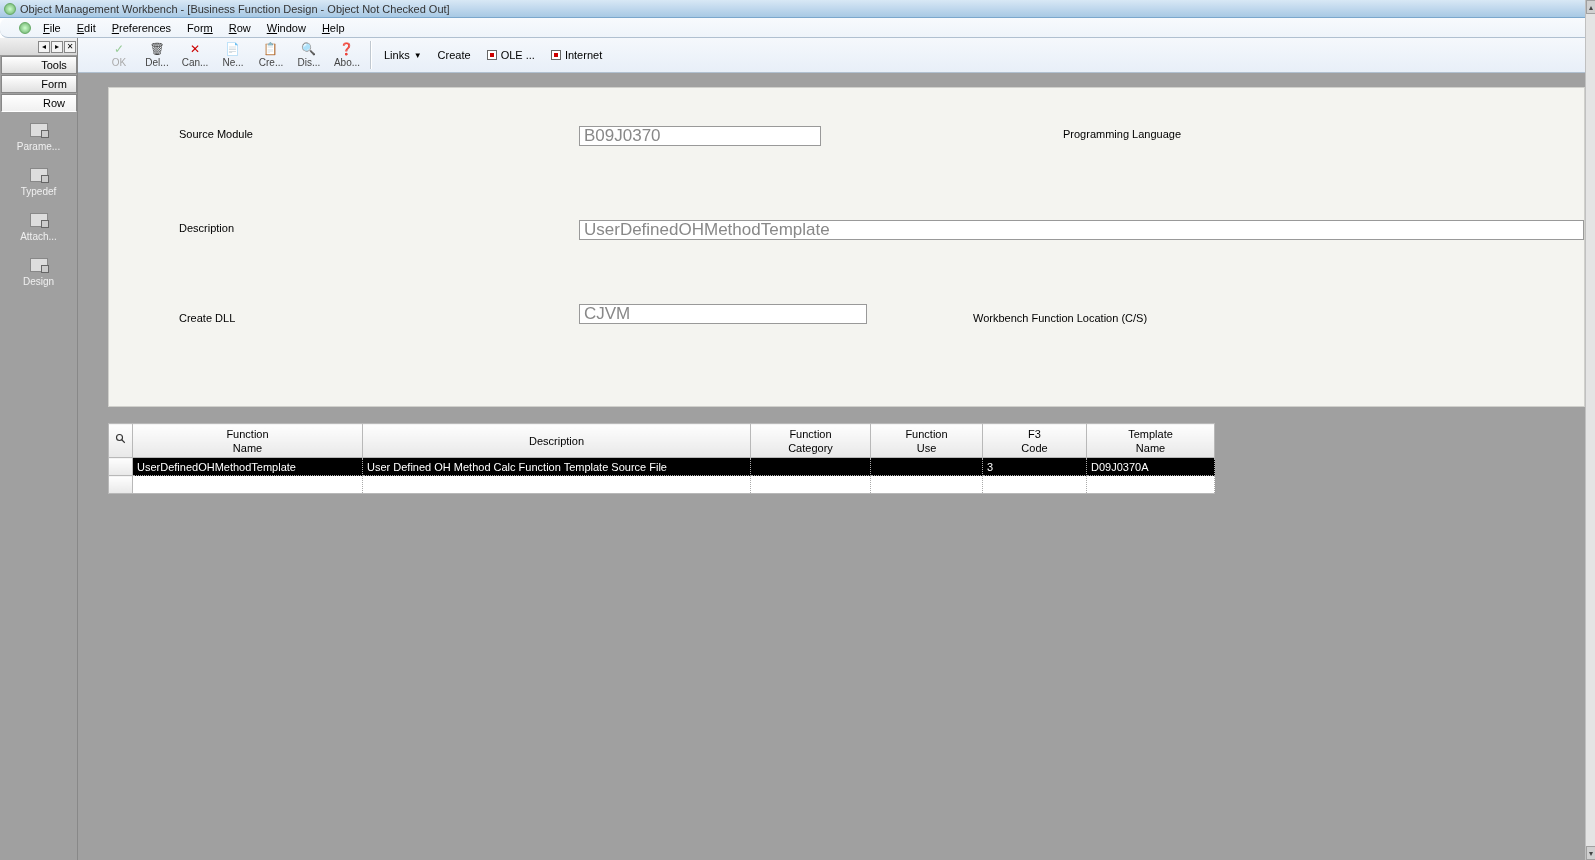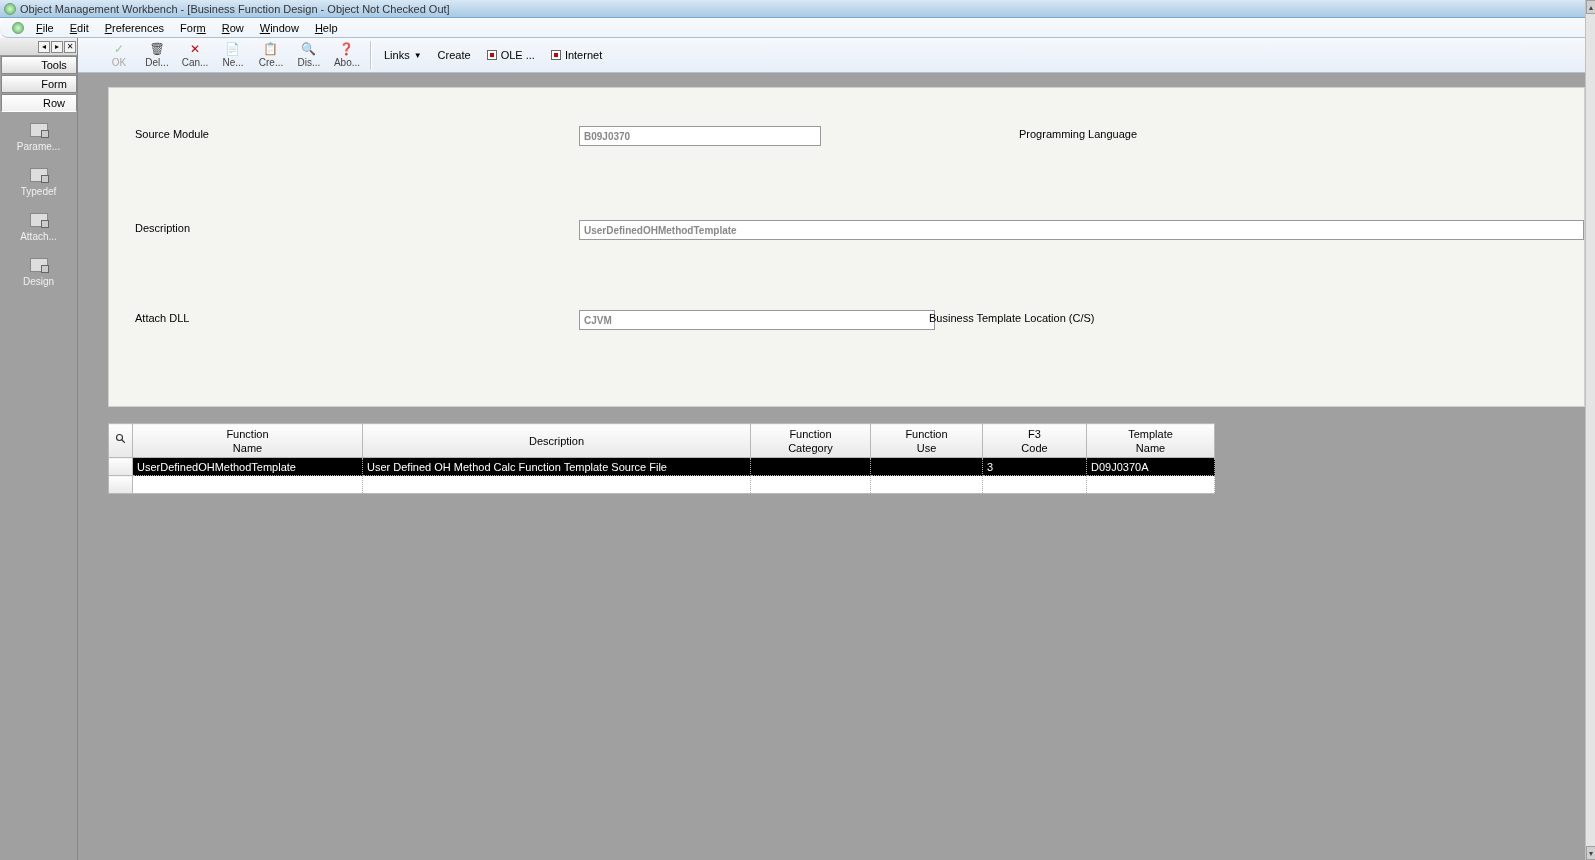--- a/index.html
+++ b/index.html
@@ -15,21 +15,21 @@
   color: #333;
 }
 .title-bar .app-icon { width: 12px; height: 12px; border: 1px solid #6a6; border-radius: 6px; margin-right: 4px; background: radial-gradient(circle, #cfc, #6a6); }
 
 .menu-bar {
   height: 20px;
   background: linear-gradient(to bottom, #f8fafd, #eef4fa);
   border-bottom: 1px solid #b0c0d0;
   display: flex;
   align-items: center;
-  padding-left: 12px;
+  padding-left: 19px;
   border-radius: 8px;
 }
 .menu-bar .app-icon { width: 12px; height: 12px; border: 1px solid #6a6; border-radius: 6px; margin-right: 4px; background: radial-gradient(circle, #cfc, #6a6); }
 .menu-bar .menu-item { padding: 2px 8px; cursor: pointer; }
 
 .toolbar {
   height: 35px;
   background: linear-gradient(to bottom, #f5f8fc, #e8eff8);
   border-bottom: 1px solid #b0c0d0;
   display: flex;
@@ -109,30 +109,30 @@
   top: 14px;
   right: 0;
   height: 320px;
   background: #f4f4f0;
   border: 1px solid #d0d0cc;
 }
 .form-row {
   position: absolute;
   display: flex;
   align-items: center;
+  margin-left: 44px;
 }
 .form-label { color: #000; }
 .form-input {
   border: 1px solid #999;
   background: #fff;
   height: 20px;
   padding: 2px 4px;
   color: #888;
-  font-size: 10px;
-  font-weight: bold;
+  font-size: 17px;
 }
 
 .grid-area {
   position: absolute;
   left: 30px;
   top: 350px;
   right: 0;
   bottom: 0;
   background: #a0a0a0;
 }
@@ -297,25 +297,25 @@
     <div class="form-row" style="left:910px; top:40px;text-align:right;">
       <span class="form-label">Programming Language</span>
     </div>
 
     <div class="form-row" style="left:26px; top:134px;">
       <span class="form-label">Description</span>
     </div>
     <input class="form-input" style="position: absolute; left: 470px; top: 132px; right: 0px; width: auto;" readonly="" value="UserDefinedOHMethodTemplate">
 
     <div class="form-row" style="left:26px; top:224px;">
-      <span class="form-label">Attach DLL</span>
-    </div>
-    <input class="form-input" style="position: absolute; left: 470px; top: 222px; width: 356px;" readonly="" value="CJVM">
+      <span class="form-label">Create DLL</span>
+    </div>
+    <input class="form-input" style="position: absolute; left: 470px; top: 216px; width: 288px;" readonly="" value="CJVM">
     <div class="form-row" style="left:820px; top:224px;">
-      <span class="form-label">Business Template Location (C/S)</span>
+      <span class="form-label">Workbench Function Location (C/S)</span>
     </div>
 
   </div>
 
   <div class="grid-area">
     <table class="grid-table">
       <thead>
         <tr>
           <th class="corner search-icon-cell">
             <svg viewBox="0 0 16 16">

